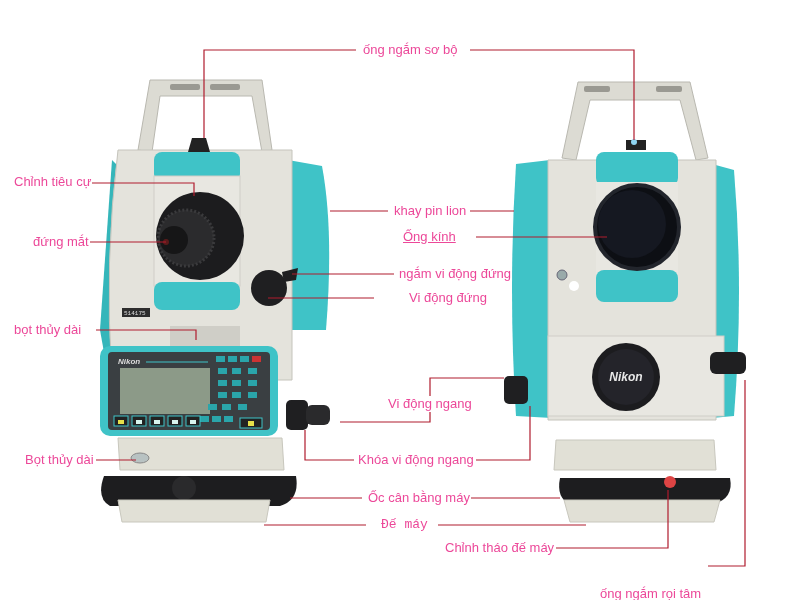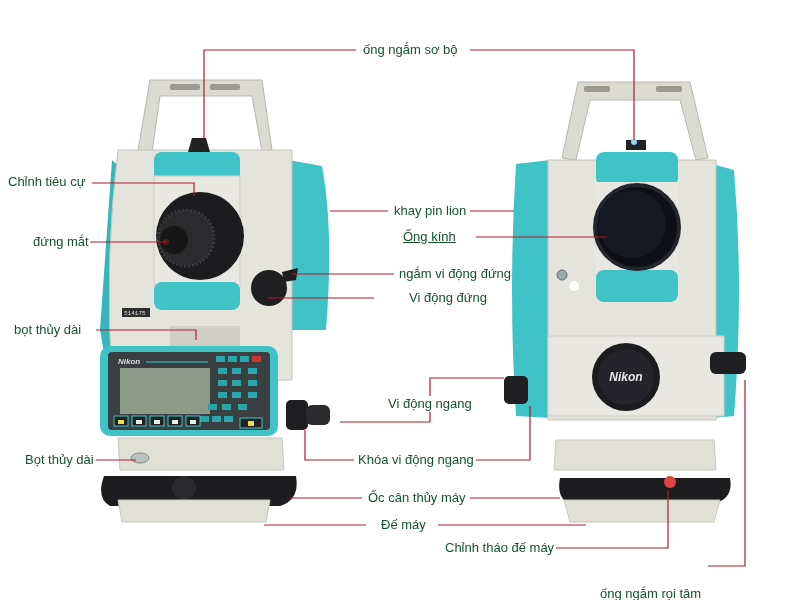--- a/index.html
+++ b/index.html
@@ -1,19 +1,19 @@
 <!DOCTYPE html>
 <html><head>
 <meta charset="utf-8">
 <style>
   html, body { margin:0; padding:0; background:#ffffff; }
   body { width:800px; height:600px; position:relative; overflow:hidden;
          font-family:"Liberation Sans","DejaVu Sans",sans-serif; }
   .canvas { position:absolute; left:0; top:0; width:800px; height:600px; }
-  .label { position:absolute; font-size:13px; color:#14532d; white-space:nowrap; line-height:16px; background:#fff; padding:0 1px; }
+  .label { position:absolute; font-size:13px; color:#ec4899; white-space:nowrap; line-height:16px; background:#fff; padding:0 1px; }
   svg { position:absolute; left:0; top:0; }
 </style>
 </head>
 <body>
 
 <div class="canvas">
 
 <svg width="800" height="600" viewBox="0 0 800 600">
 
   <g>
@@ -170,28 +170,28 @@
     <line x1="264" y1="525" x2="366" y2="525"></line>
     <line x1="438" y1="525" x2="586" y2="525"></line>
 
     <polyline points="556,548 668,548 668,490"></polyline>
 
     <polyline points="708,566 745,566 745,380"></polyline>
   </g>
 </svg>
 
 <div class="label" style="left:362px;top:42px;">ống ngắm sơ bộ</div>
-<div class="label" style="left:7px;top:174px;">Chỉnh tiêu cự</div>
+<div class="label" style="left:13px;top:174px;">Chỉnh tiêu cự</div>
 <div class="label" style="left:32px;top:234px;">đứng mắt</div>
 <div class="label" style="left:393px;top:203px;">khay pin lion</div>
 <div class="label" style="left:402px;top:229px;text-decoration:underline;">Ống kính</div>
 <div class="label" style="left:398px;top:266px;">ngắm vi động đứng</div>
 <div class="label" style="left:380px;top:290px;margin-left:28px;">Vi động đứng</div>
 <div class="label" style="left:13px;top:322px;">bọt thủy dài</div>
 <div class="label" style="left:387px;top:396px;">Vi động ngang</div>
 <div class="label" style="left:24px;top:452px;">Bọt thủy dài</div>
 <div class="label" style="left:357px;top:452px;">Khóa vi động ngang</div>
-<div class="label" style="left:367px;top:490px;">Ốc cân thủy máy</div>
-<div class="label" style="left:380px;top:517px;">Đế máy</div>
+<div class="label" style="left:367px;top:490px;">Ốc cân bằng máy</div>
+<div class="label" style="left:380px;top:517px;font-family:Liberation Mono, monospace;">Đế máy</div>
 <div class="label" style="left:444px;top:540px;">Chỉnh tháo đế máy</div>
 <div class="label" style="left:599px;top:558px;margin-top:28px;">ống ngắm rọi tâm</div>
 
 </div>
 
 </body></html>

